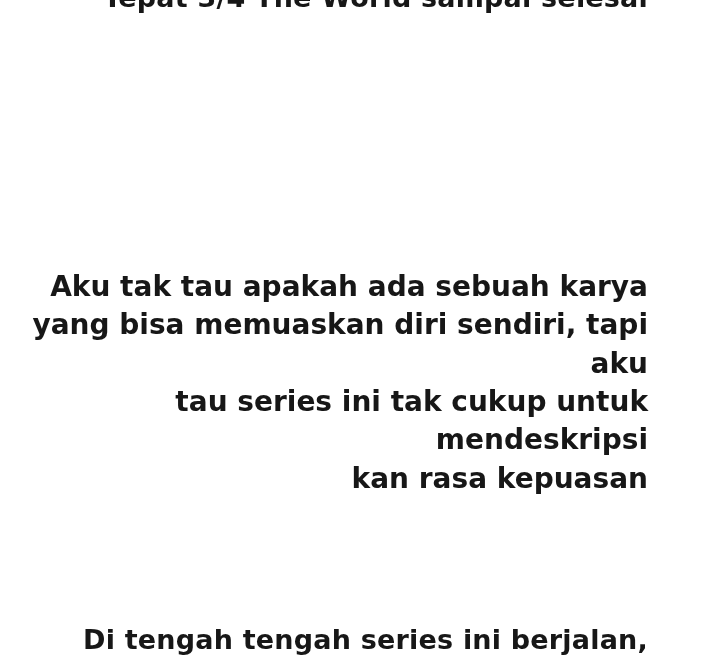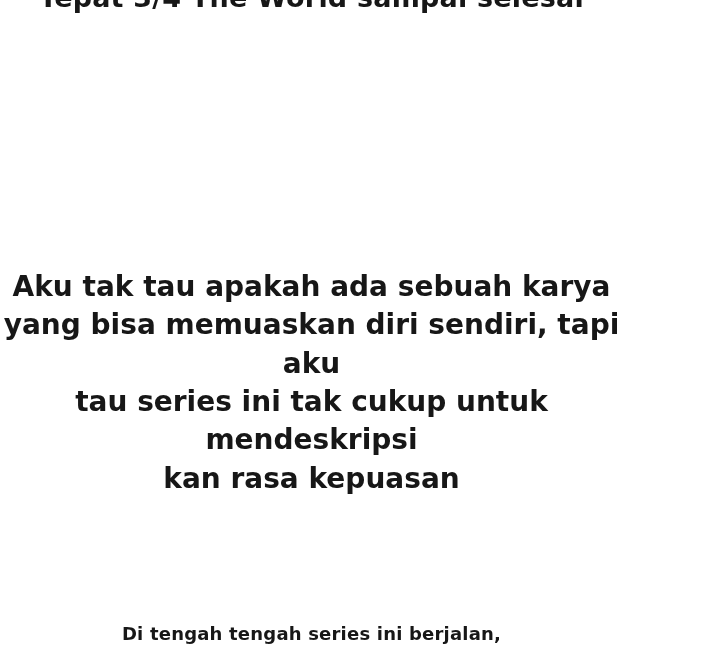--- a/index.html
+++ b/index.html
@@ -17,45 +17,46 @@
   .page {
     position: relative;
     width: 720px;
     height: 658px;
     background: #ffffff;
   }
   .block {
     position: absolute;
     left: 0;
     width: 623px;
-    text-align: center;
+    text-align: right;
     font-family: "DejaVu Sans", sans-serif;
     font-weight: 700;
     color: #171717;
     letter-spacing: 0.2px;
     line-height: 1.28;
     white-space: pre-line;
+    padding-left: 25px;
   }
   
   .block-top {
     top: -20px;
     font-size: 27px;
     line-height: 1.3;
   }
   
   .block-middle {
     top: 268px;
     font-size: 28px;
     line-height: 1.37;
     letter-spacing: 0px;
   }
   
   .block-bottom {
     top: 622px;
-    font-size: 18px;
+    font-size: 27px;
     line-height: 1.3;
   }
 </style>
 </head>
 <body>
 
 <div class="page">
 
   <div class="block block-top">Tepat 3/4 The World sampai selesai</div>
 

